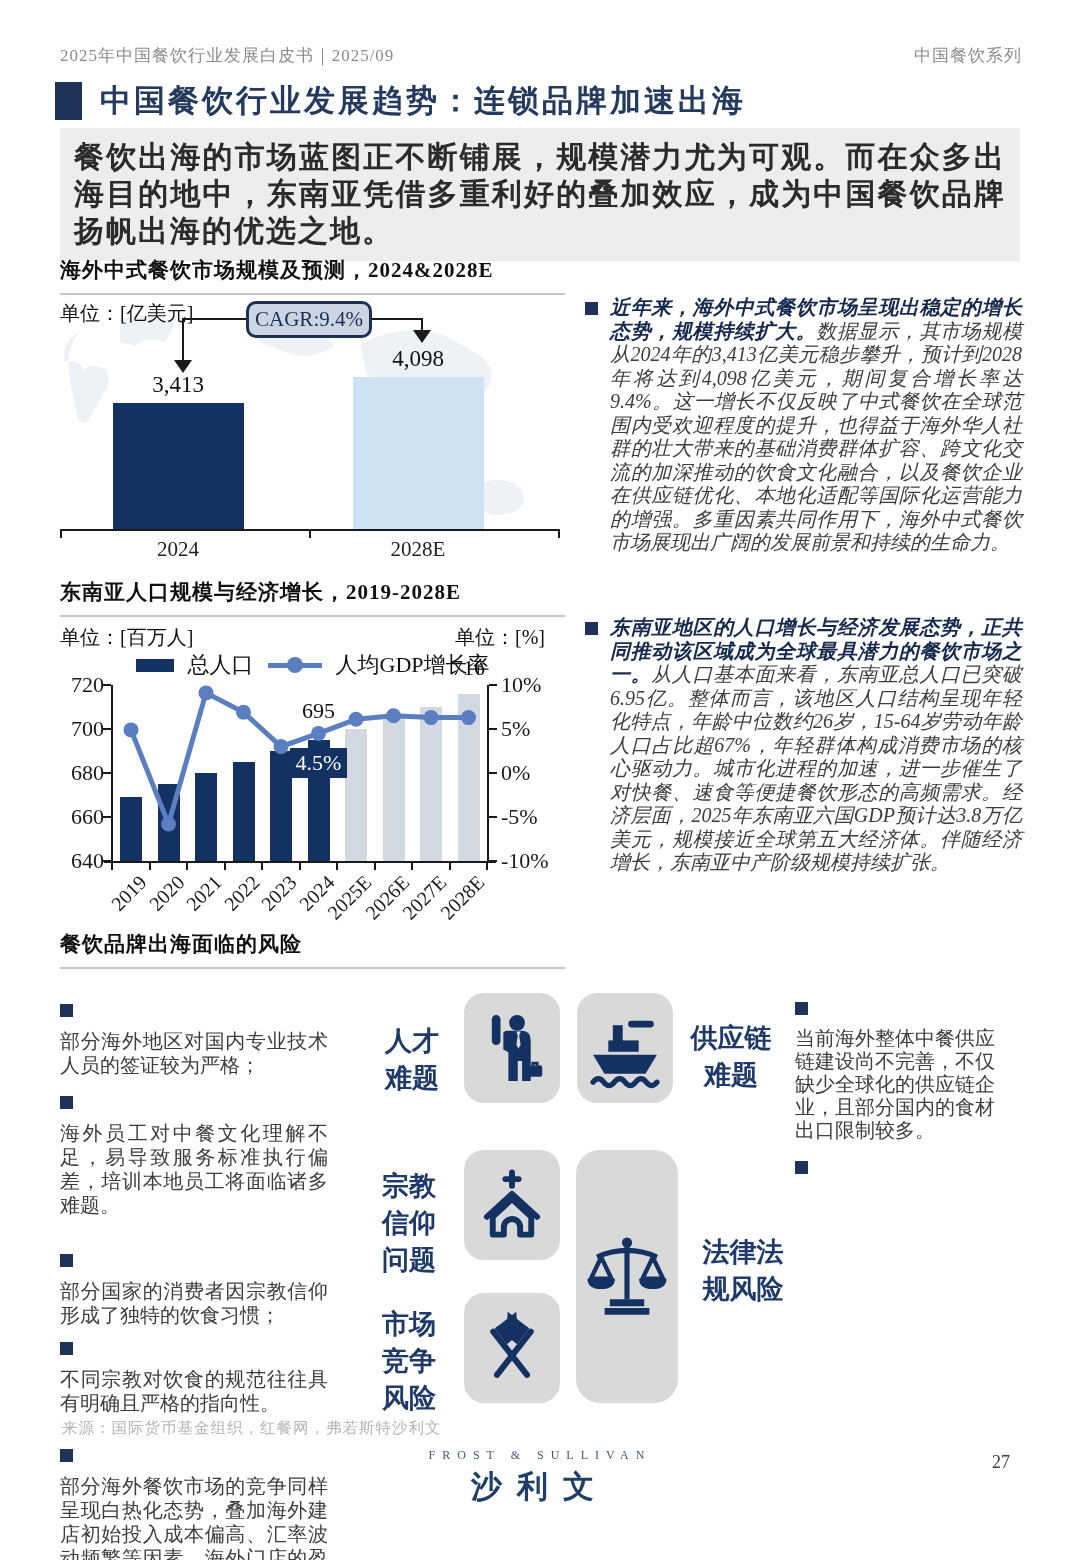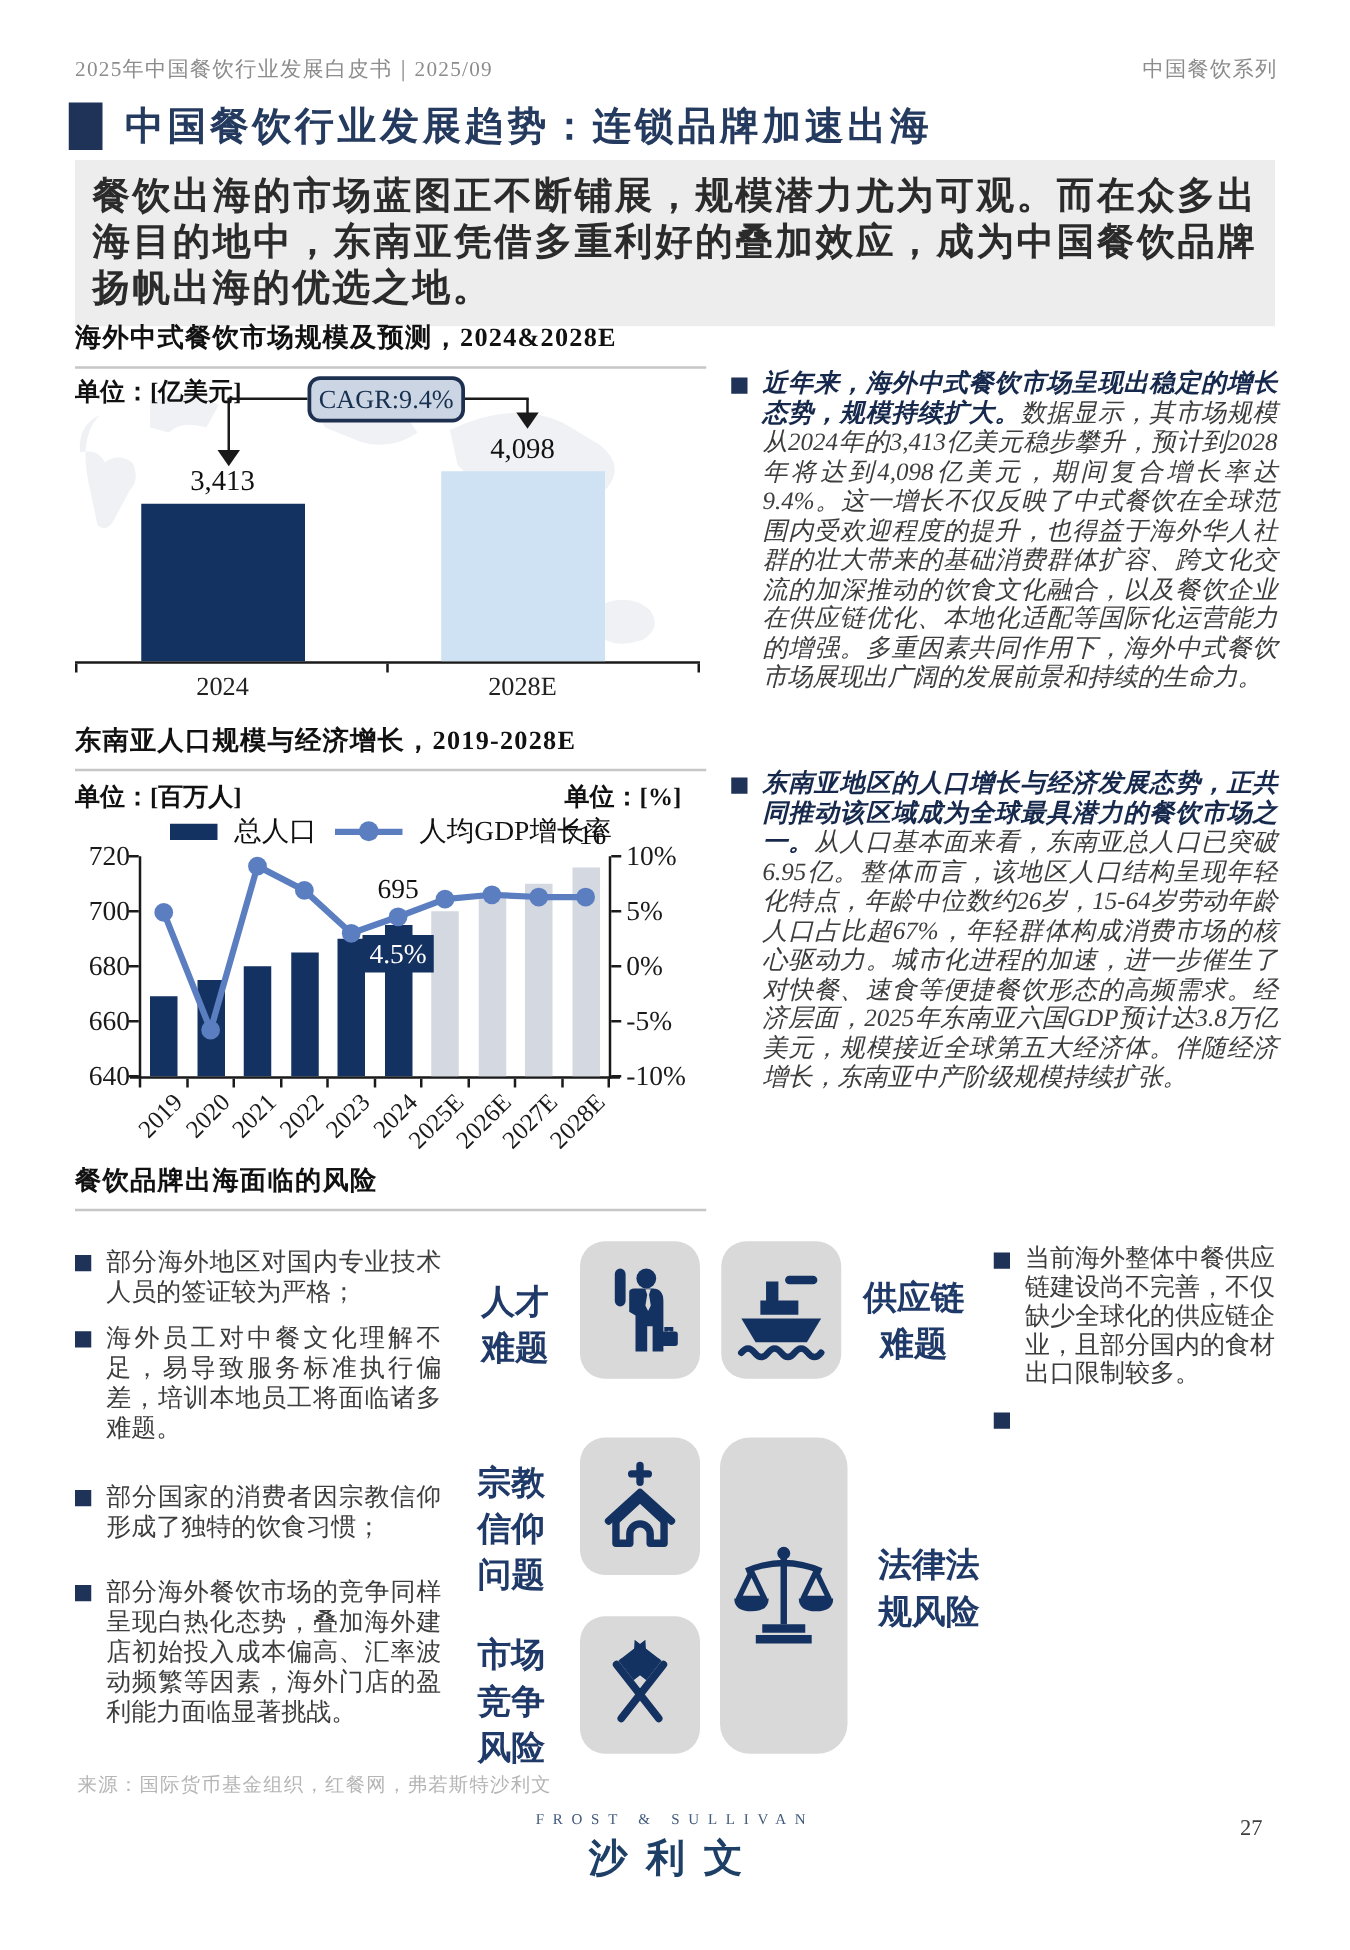--- a/index.html
+++ b/index.html
@@ -15,21 +15,21 @@
   .title-sq { width:27px; height:38px; background:#1e3357; }
   .main-title { font-size:31px; font-weight:bold; color:#243a5e; letter-spacing:3px; }
 
   
   .intro { position:absolute; top:128px; left:60px; width:960px; background:#ededed; padding:10px 14px 12px 14px; font-size:30px; font-weight:bold; color:#2b2b2b; line-height:37px; letter-spacing:2px; text-align:justify; }
 
   
   .chart-col { position:absolute; left:60px; width:505px; }
   .chart-title { font-size:21px; font-weight:bold; color:#111; letter-spacing:1px; }
   .chart-rule { height:2px; background:#c6c6c6; margin-top:9px; }
-  .unit-label { font-size:20px; font-weight:bold; color:#111; }
+  .unit-label { font-size:20px; font-weight:normal; color:#111; }
 
   
   .c1-canvas { position:relative; height:292px; margin-top:5px; }
   .c1-map { position:absolute; left:0; top:14px; }
   .c1-unit { position:absolute; left:0; top:0; }
   .c1bar { position:absolute; }
   .c1val { position:absolute; width:120px; text-align:center; font-size:23px; color:#111; }
   .c1xlab { position:absolute; width:120px; text-align:center; font-size:21px; color:#222; top:237px; }
   .c1-axis { position:absolute; left:0; top:229px; width:500px; height:2px; background:#1a1a1a; }
   .c1-tick { position:absolute; width:2px; height:7px; background:#1a1a1a; top:231px; }
@@ -60,21 +60,21 @@
 
   
   .insight { position:absolute; left:585px; width:437px; display:flex; gap:12px; }
   .blt { flex:0 0 13px; width:13px; height:13px; background:#1e3357; margin-top:6px; }
   .insight-text { font-size:20px; line-height:23.5px; text-align:justify; color:#3d3d3d;font-style:italic; }
   .lead { font-weight:bold; color:#16294d; }
 
   
   .risk-title-block { position:absolute; left:60px; top:930px; width:505px; }
   .bullet-list { position:absolute; display:flex; flex-direction:column; }
-  .b-item { display:flex; gap:12px; }
+  .b-item { display:flex; gap:12px;flex-direction:column; }
   .b-text { font-size:20px; line-height:24px; text-align:justify; color:#3d3d3d; }
   .list-left { left:60px; top:998px; width:315px; }
   .list-left .b-text { width:268px; }
   .list-right { left:795px; top:996px; width:228px; }
   .list-right .b-text { width:200px; line-height:23px; }
   .icon-box { position:absolute; background:#d9d9d9; border-radius:20px; display:flex; align-items:center; justify-content:center; }
   .risk-label { position:absolute; font-size:27px; font-weight:bold; color:#1f3a68; line-height:37px; text-align:center; }
 
   
   .source { position:absolute; left:62px; top:1418px; font-size:15.5px; color:#b5b5b5; letter-spacing:1px; }
@@ -249,20 +249,24 @@
         <div class="b-text">部分海外地区对国内专业技术人员的签证较为严格；</div>
       </div>
     <div class="b-item" style="margin-top:13px;">
         <span class="blt"></span>
         <div class="b-text">海外员工对中餐文化理解不足，易导致服务标准执行偏差，培训本地员工将面临诸多难题。</div>
       </div>
     <div class="b-item" style="margin-top:31px;">
         <span class="blt"></span>
         <div class="b-text">部分国家的消费者因宗教信仰形成了独特的饮食习惯；</div>
       </div>
+    <div class="b-item" style="margin-top:9px;">
+        <span class="blt"></span>
+        <div class="b-text">不同宗教对饮食的规范往往具有明确且严格的指向性。</div>
+      </div>
     <div class="b-item" style="margin-top:28px;">
         <span class="blt"></span>
         <div class="b-text">部分海外餐饮市场的竞争同样呈现白热化态势，叠加海外建店初始投入成本偏高、汇率波动频繁等因素，海外门店的盈利能力面临显著挑战。</div>
       </div>
   </div>
 
   <div class="bullet-list list-right">
     <div class="b-item">
         <span class="blt"></span>
         <div class="b-text">当前海外整体中餐供应链建设尚不完善，不仅缺少全球化的供应链企业，且部分国内的食材出口限制较多。</div>

